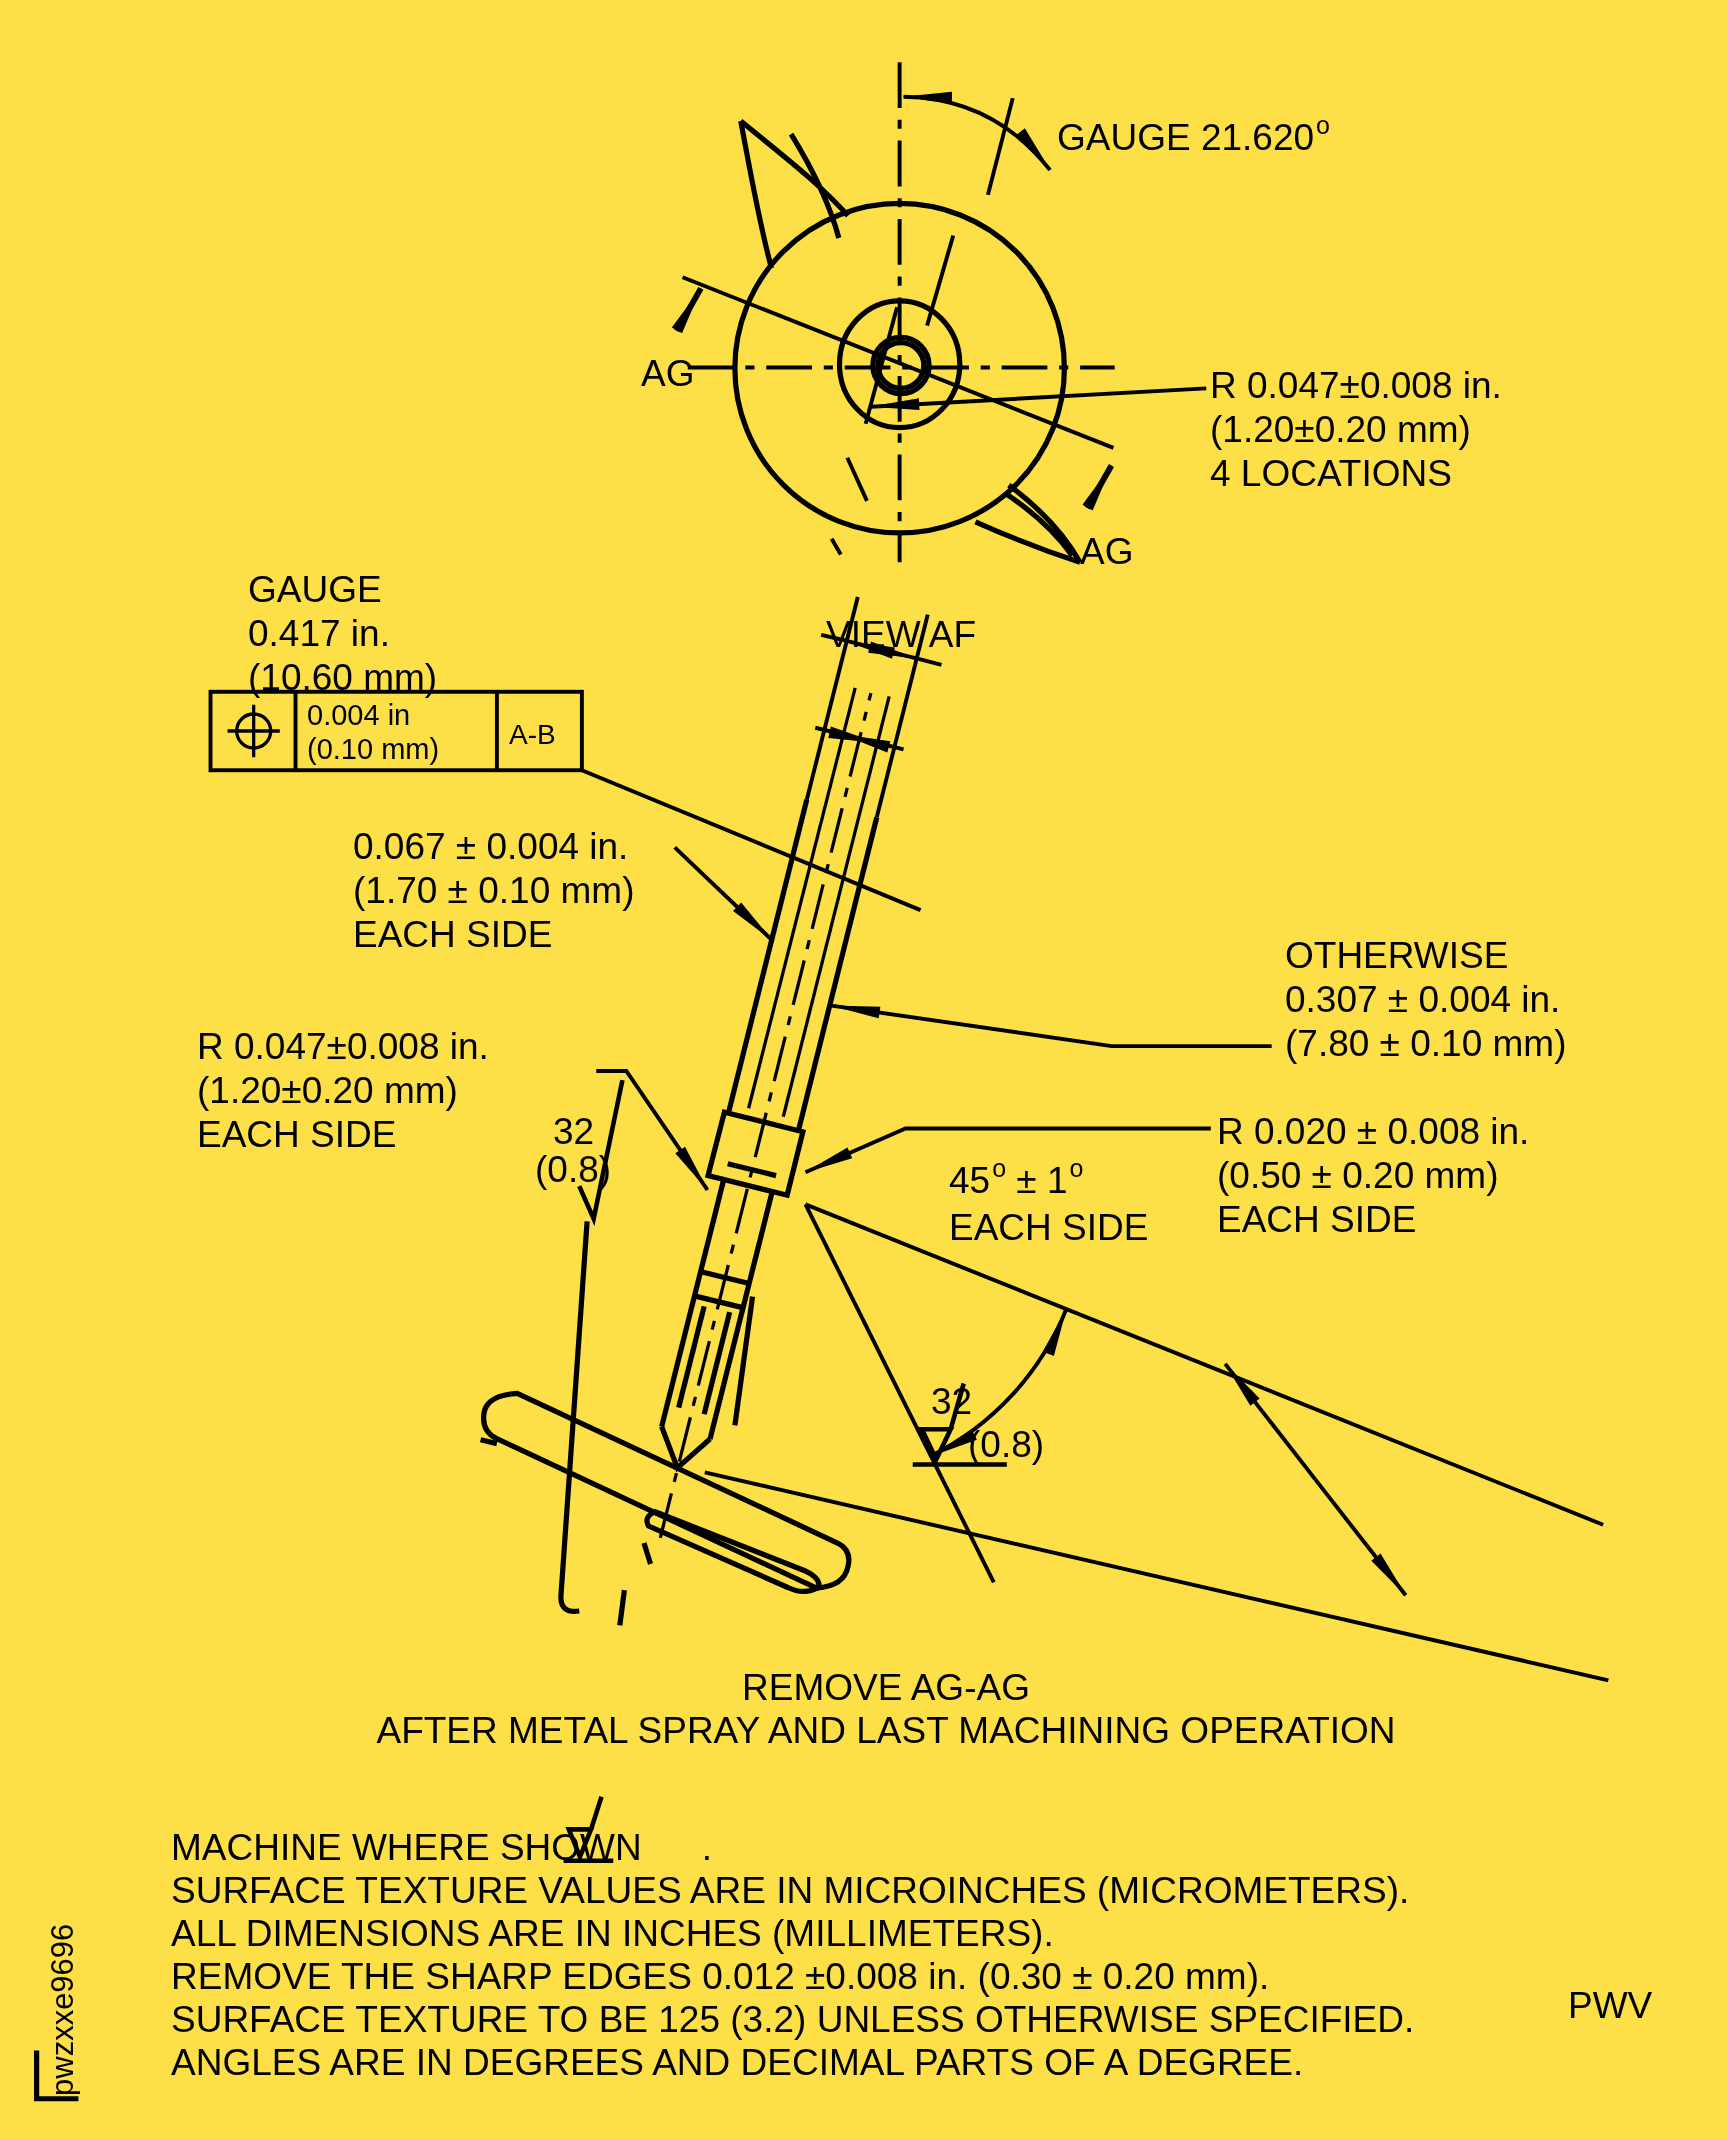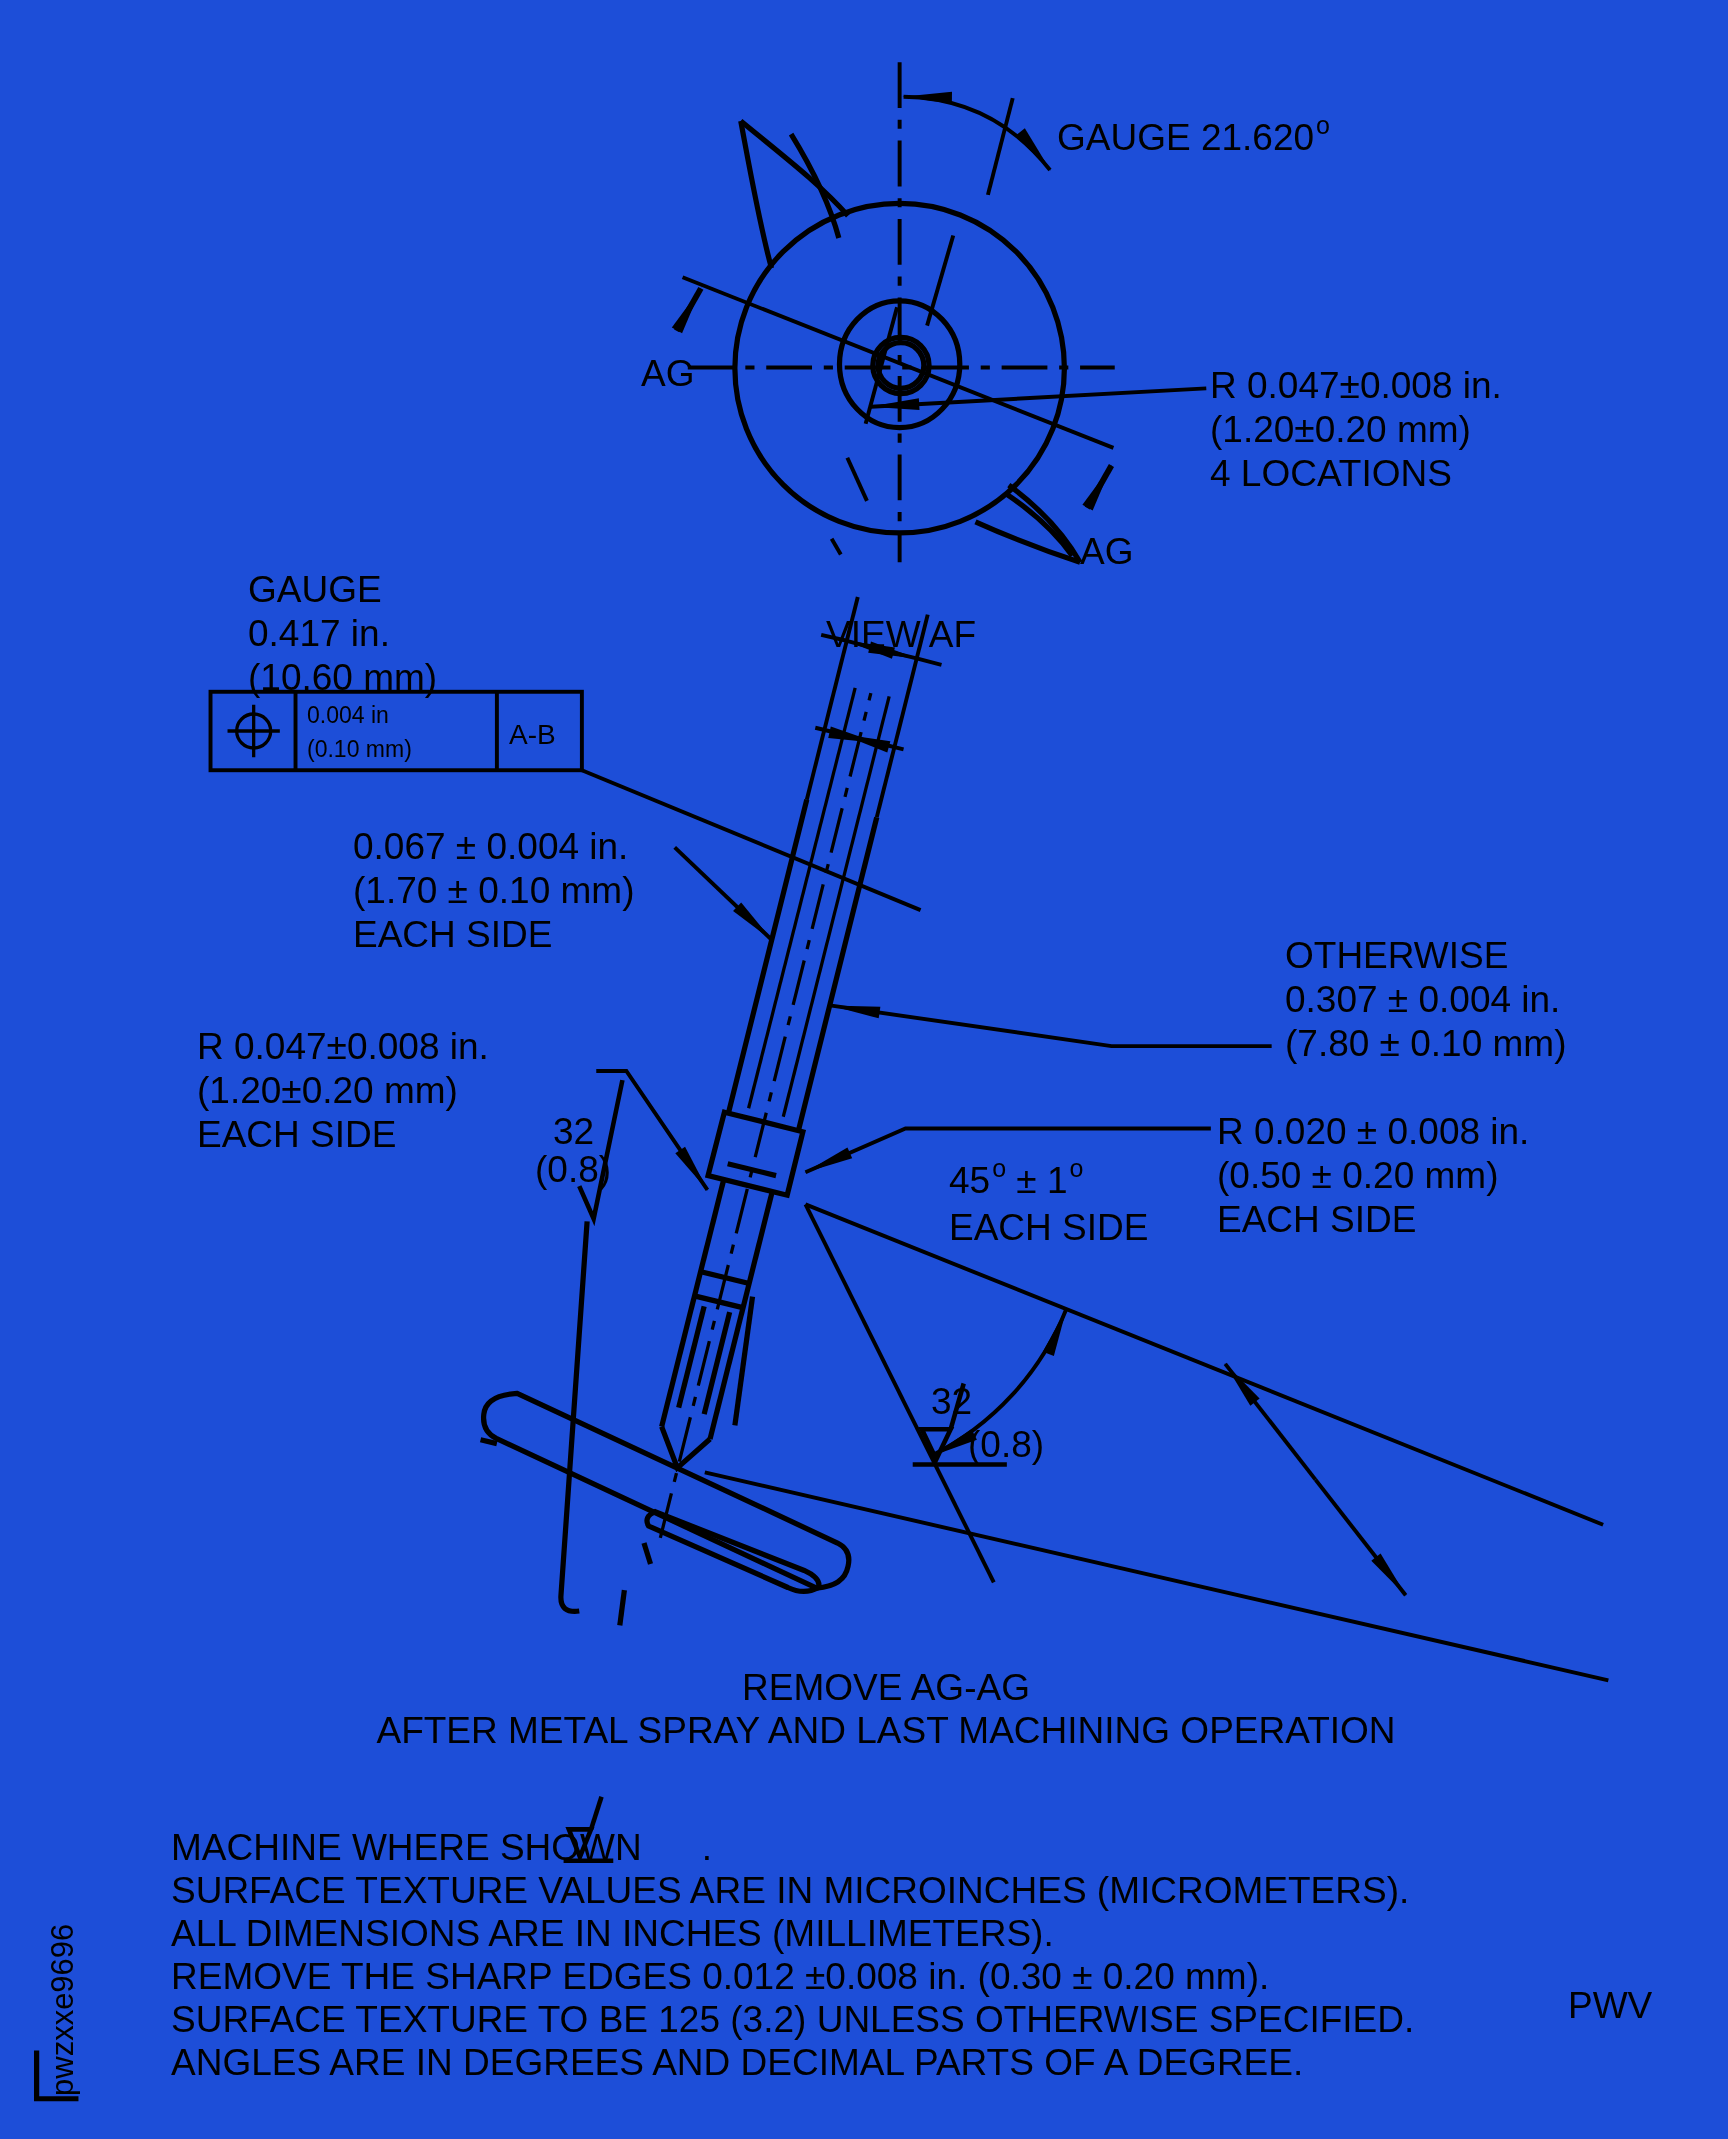--- a/index.html
+++ b/index.html
@@ -1,21 +1,21 @@
 <!DOCTYPE html>
 <html style="font-size:10.5px"><head>
 <meta charset="utf-8">
 <style>
   html,body{margin:0;padding:0;background:#ffffff;}
-  #page{position:relative;width:1728px;height:2140px;background:#1d4ed8;overflow:hidden;
+  #page{position:relative;width:1728px;height:2140px;background:#fde047;overflow:hidden;
         font-family:"Liberation Sans",sans-serif;color:#000;}
   svg{position:absolute;left:0;top:0;}
   .lineart{stroke:#000;fill:none;}
   .txt{position:absolute;white-space:nowrap;font-size:37px;line-height:44px;color:#000;}
-  .small{font-size:23px;line-height:34px;}
+  .small{font-size:29px;line-height:34px;}
   .sup{font-size:25px;position:relative;top:-15.7px;margin-left:2px;}
   .center{text-align:center;}
   .vert{transform:rotate(-90deg);transform-origin:0 0;font-size:31px;}
   .notegap{display:inline-block;width:60px;}
 </style>
 </head>
 <body>
 
 <div id="page">
 

